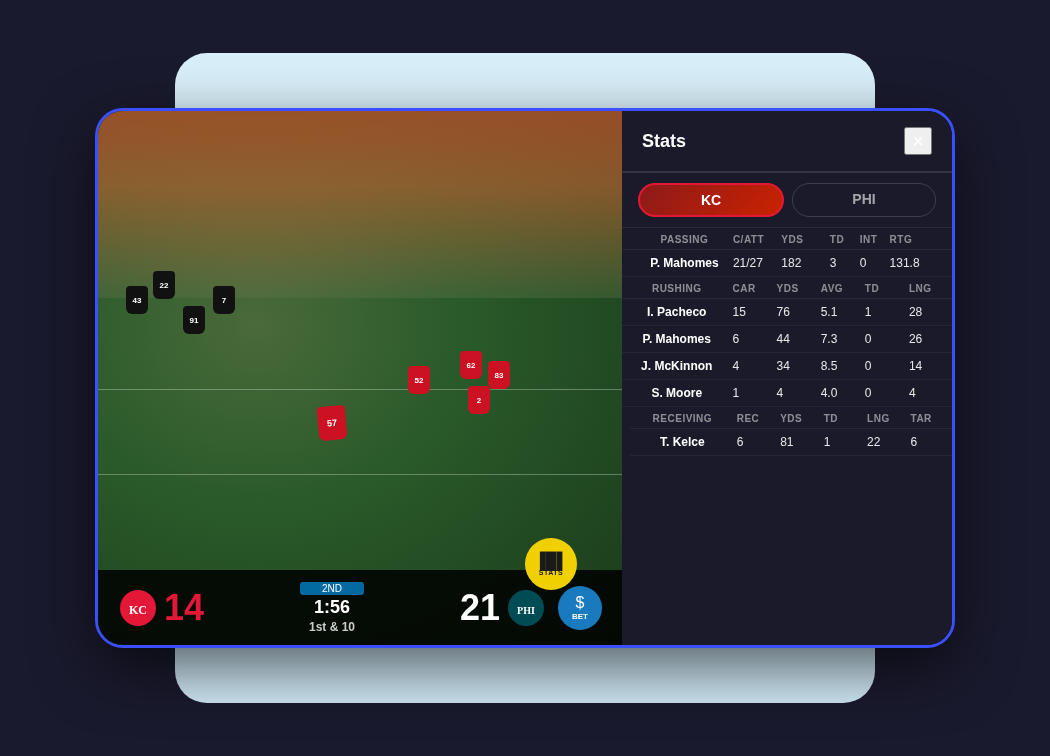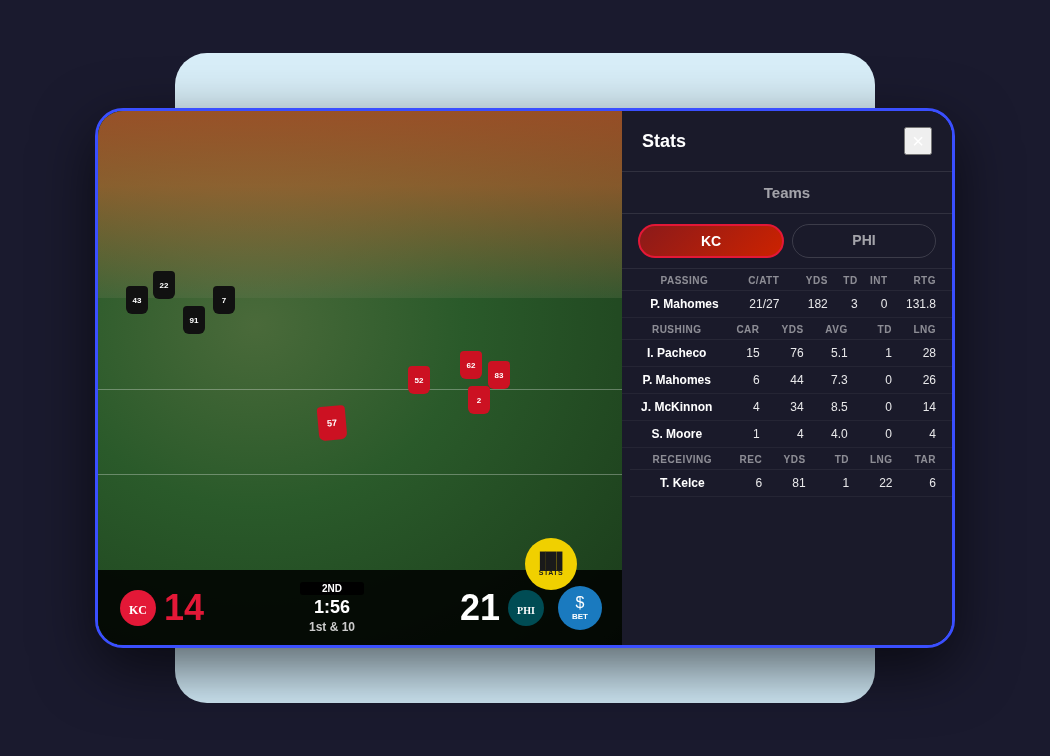--- a/index.html
+++ b/index.html
@@ -135,24 +135,24 @@
       padding: 0 16px;
       color: white;
       font-size: 11px;
       font-weight: 700;
       gap: 2px;
       flex: 1;
       text-align: center;
     }
 
     .quarter-badge {
-      background: #000000;
+      background: #0369a1;
       color: white;
       font-size: 10px;
-      font-weight: 700;
+      font-weight: 400;
       padding: 1px 22px;
       border-radius: 3px;
     }
 
     .game-clock {
       font-size: 18px;
       font-weight: 900;
       color: white;
     }
 
@@ -351,21 +351,20 @@
       gap: 17px;
     }
 
     .receiving-grid {
       grid-template-columns: 2fr 0.7fr 0.7fr 0.7fr 0.7fr 0.7fr;
       gap: 18px;
       margin-left: 8px;
     }
 
     .stat-cell {
-      text-align: right;
     }
 
     .stat-cell:first-child {
       text-align: center;
       font-weight: 600;
     }
 
     .player-name {
       font-size: 12px;
       font-weight: 600;
@@ -495,23 +494,20 @@
     </div>
 
     <div class="stats-panel">
 
       <div class="stats-header">
         <span class="stats-title">Stats</span>
         <button class="close-btn">×</button>
       </div>
 
       <div class="tab-switcher">
-        <div class="tab">
-          <span>Teams</span>
-        </div>
       </div>
 
       <div class="team-selector">
         <div class="team-btn active-kc">
           <span>KC</span>
         </div>
         <div class="team-btn inactive">
           <span>PHI</span>
         </div>
       </div>

